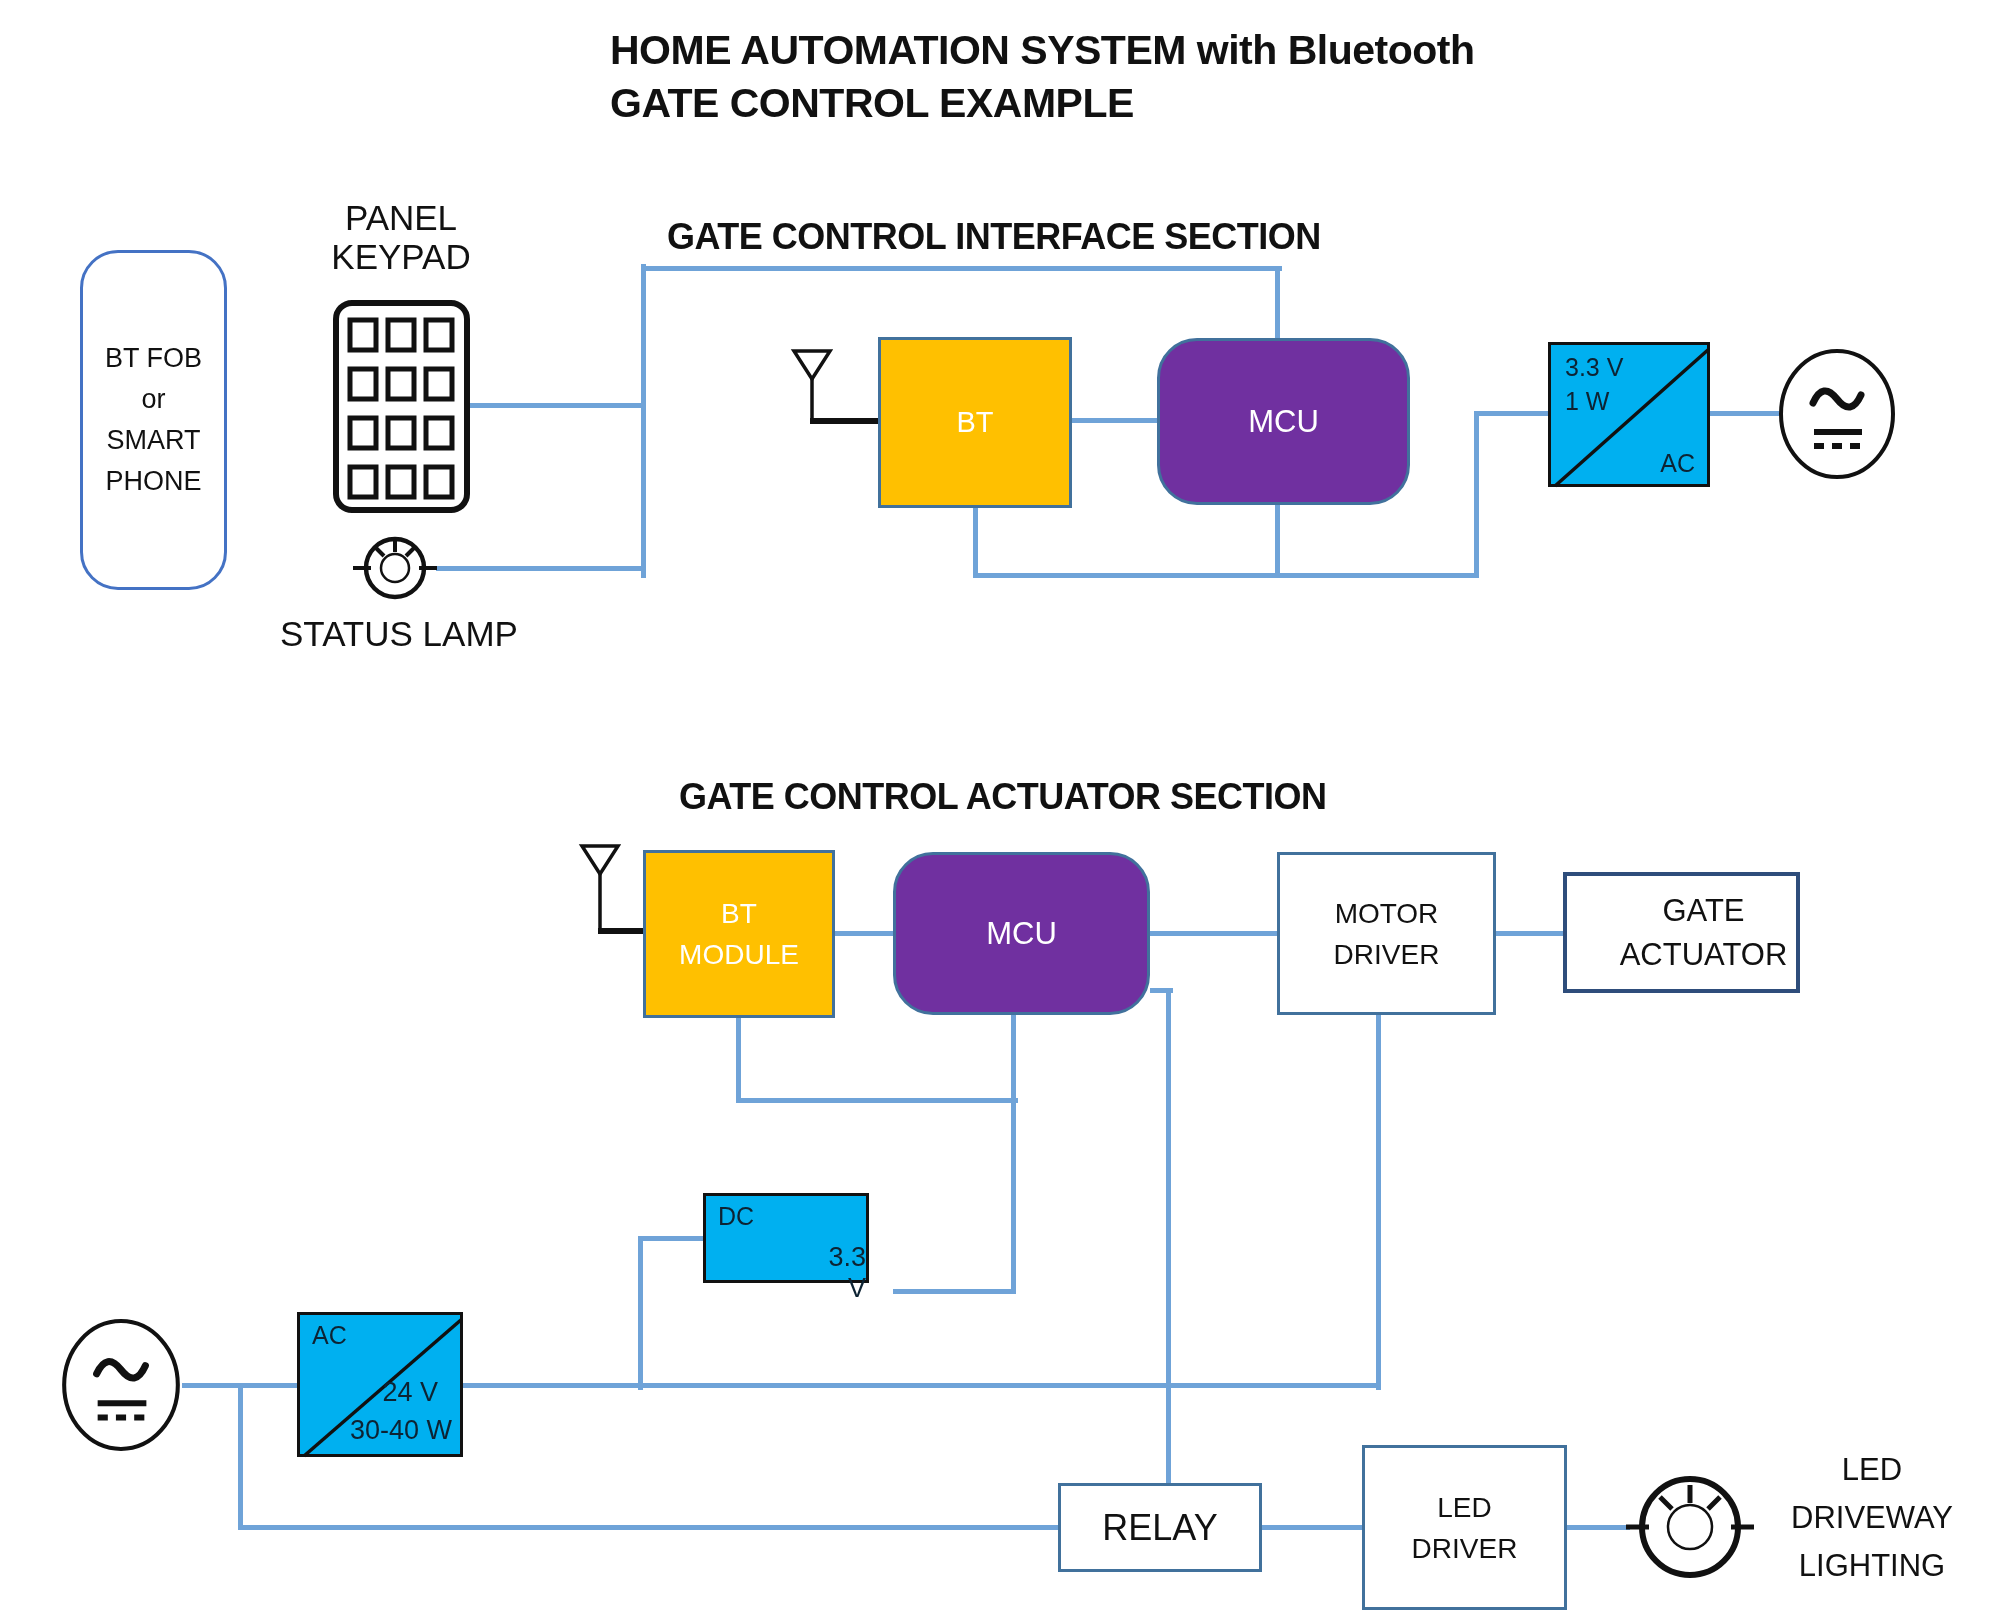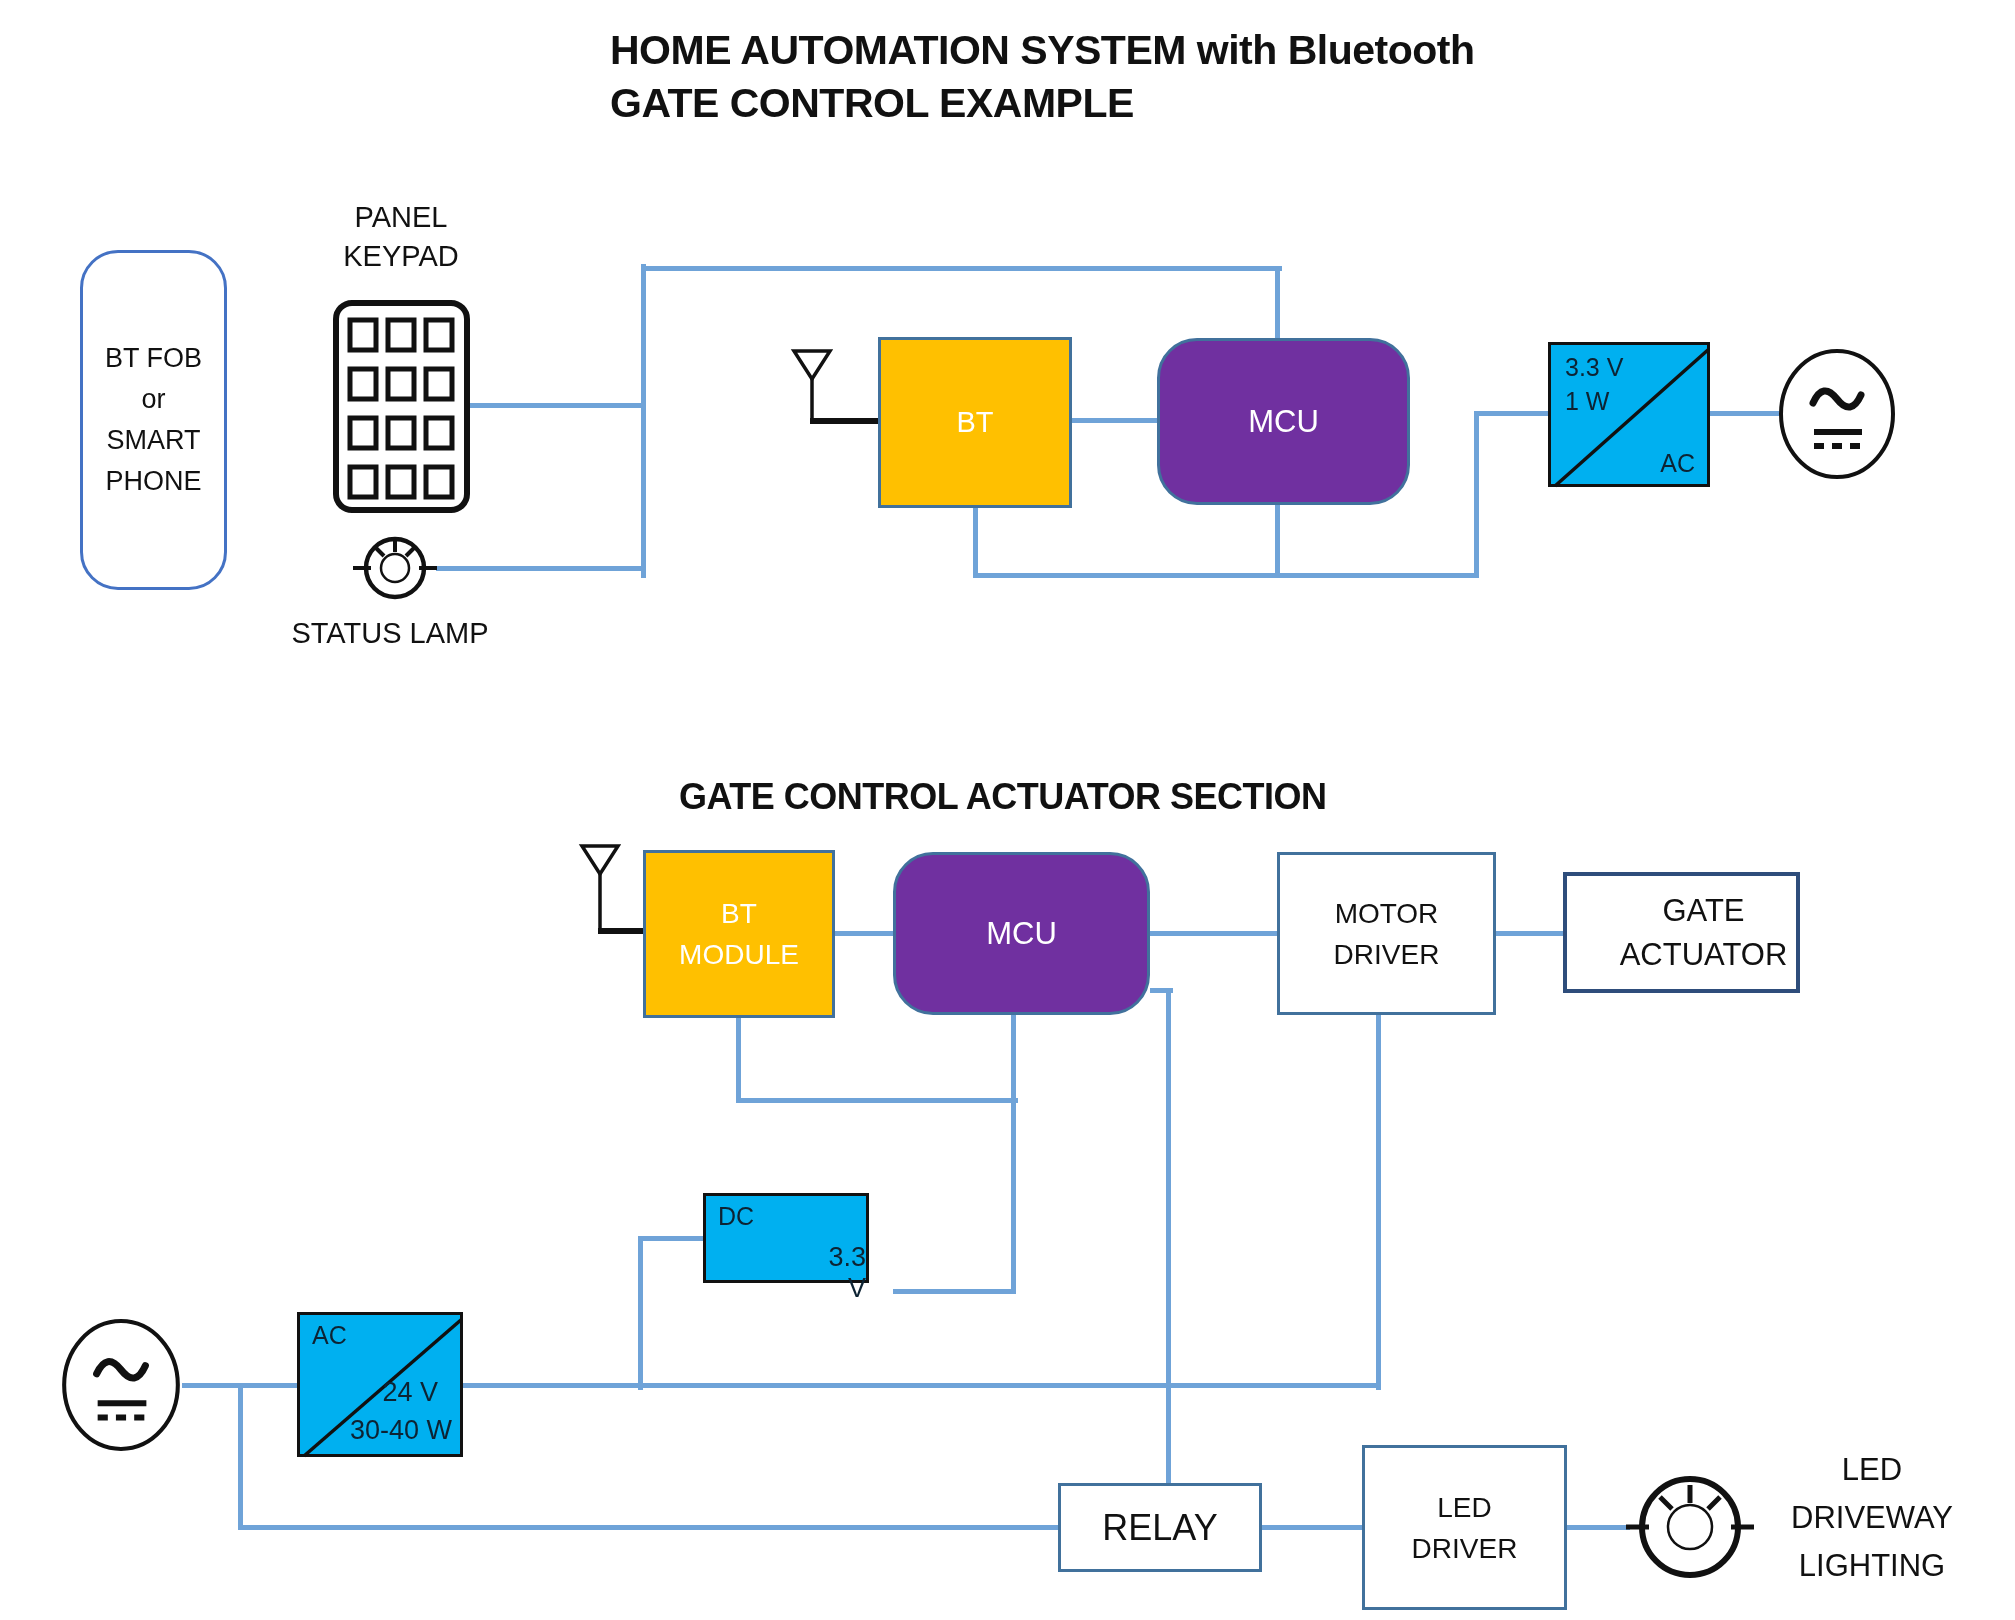--- a/index.html
+++ b/index.html
@@ -3,21 +3,21 @@
 <meta charset="utf-8">
 <style>
   html,body{margin:0;padding:0;background:#ffffff;}
   .canvas{
     position:relative;width:2015px;height:1620px;background:#ffffff;overflow:hidden;
     font-family:"Liberation Sans", sans-serif;color:#111;
   }
   .abs{position:absolute;}
   .title{font-size:41px;font-weight:700;letter-spacing:-0.5px;line-height:53px;white-space:nowrap;}
   .section-heading{font-size:36px;font-weight:700;letter-spacing:-0.5px;white-space:nowrap;}
-  .label{font-size:29px;line-height:39px;text-align:center;white-space:nowrap;}
+  .label{font-size:35px;line-height:39px;text-align:center;white-space:nowrap;}
   .wire{position:absolute;background:var(--wire);}
   .wire-h{height:5px;}
   .wire-v{width:5px;}
   .box{position:absolute;box-sizing:border-box;display:flex;align-items:center;justify-content:center;text-align:center;}
   .amber{background:var(--amber);border:3px solid var(--box-border);color:#fff;}
   .purple{background:var(--purple);border:3px solid var(--box-border);border-radius:40px;color:#fff;}
   .cyan{background:var(--cyan);border:3px solid #111;color:#0d2333;padding-left:48px;}
   .whitebox{background:#fff;border:3px solid var(--box-border);color:#111;}
   .darkborder{border:4px solid var(--box-border-dark);padding-left:44px;}
   .fob{background:#fff;border:3px solid var(--fob-border);border-radius:38px;color:#111;}
@@ -28,20 +28,21 @@
 </head>
 <body>
 
 <div class="canvas">
 
   <div class="abs title" style="left:610px;top:24px;">
     <div>HOME AUTOMATION SYSTEM with Bluetooth</div>
     <div>GATE CONTROL EXAMPLE</div>
   </div>
 
+  <div class="abs section-heading" style="left:667px;top:216px;">GATE CONTROL INTERFACE SECTION</div>
   <div class="abs section-heading" style="left:679px;top:776px;">GATE CONTROL ACTUATOR SECTION</div>
 
   <div class="wire wire-v" style="left:641px;top:264px;height:314px;"></div>
   <div class="wire wire-h" style="left:641px;top:266px;width:641px;"></div>
   <div class="wire wire-v" style="left:1275px;top:266px;height:76px;"></div>
   <div class="wire wire-h" style="left:468px;top:403px;width:175px;"></div>
   <div class="wire wire-h" style="left:436px;top:566px;width:207px;"></div>
   <div class="wire wire-h" style="left:1072px;top:418px;width:87px;"></div>
   <div class="wire wire-v" style="left:973px;top:508px;height:70px;"></div>
   <div class="wire wire-h" style="left:973px;top:573px;width:506px;"></div>

